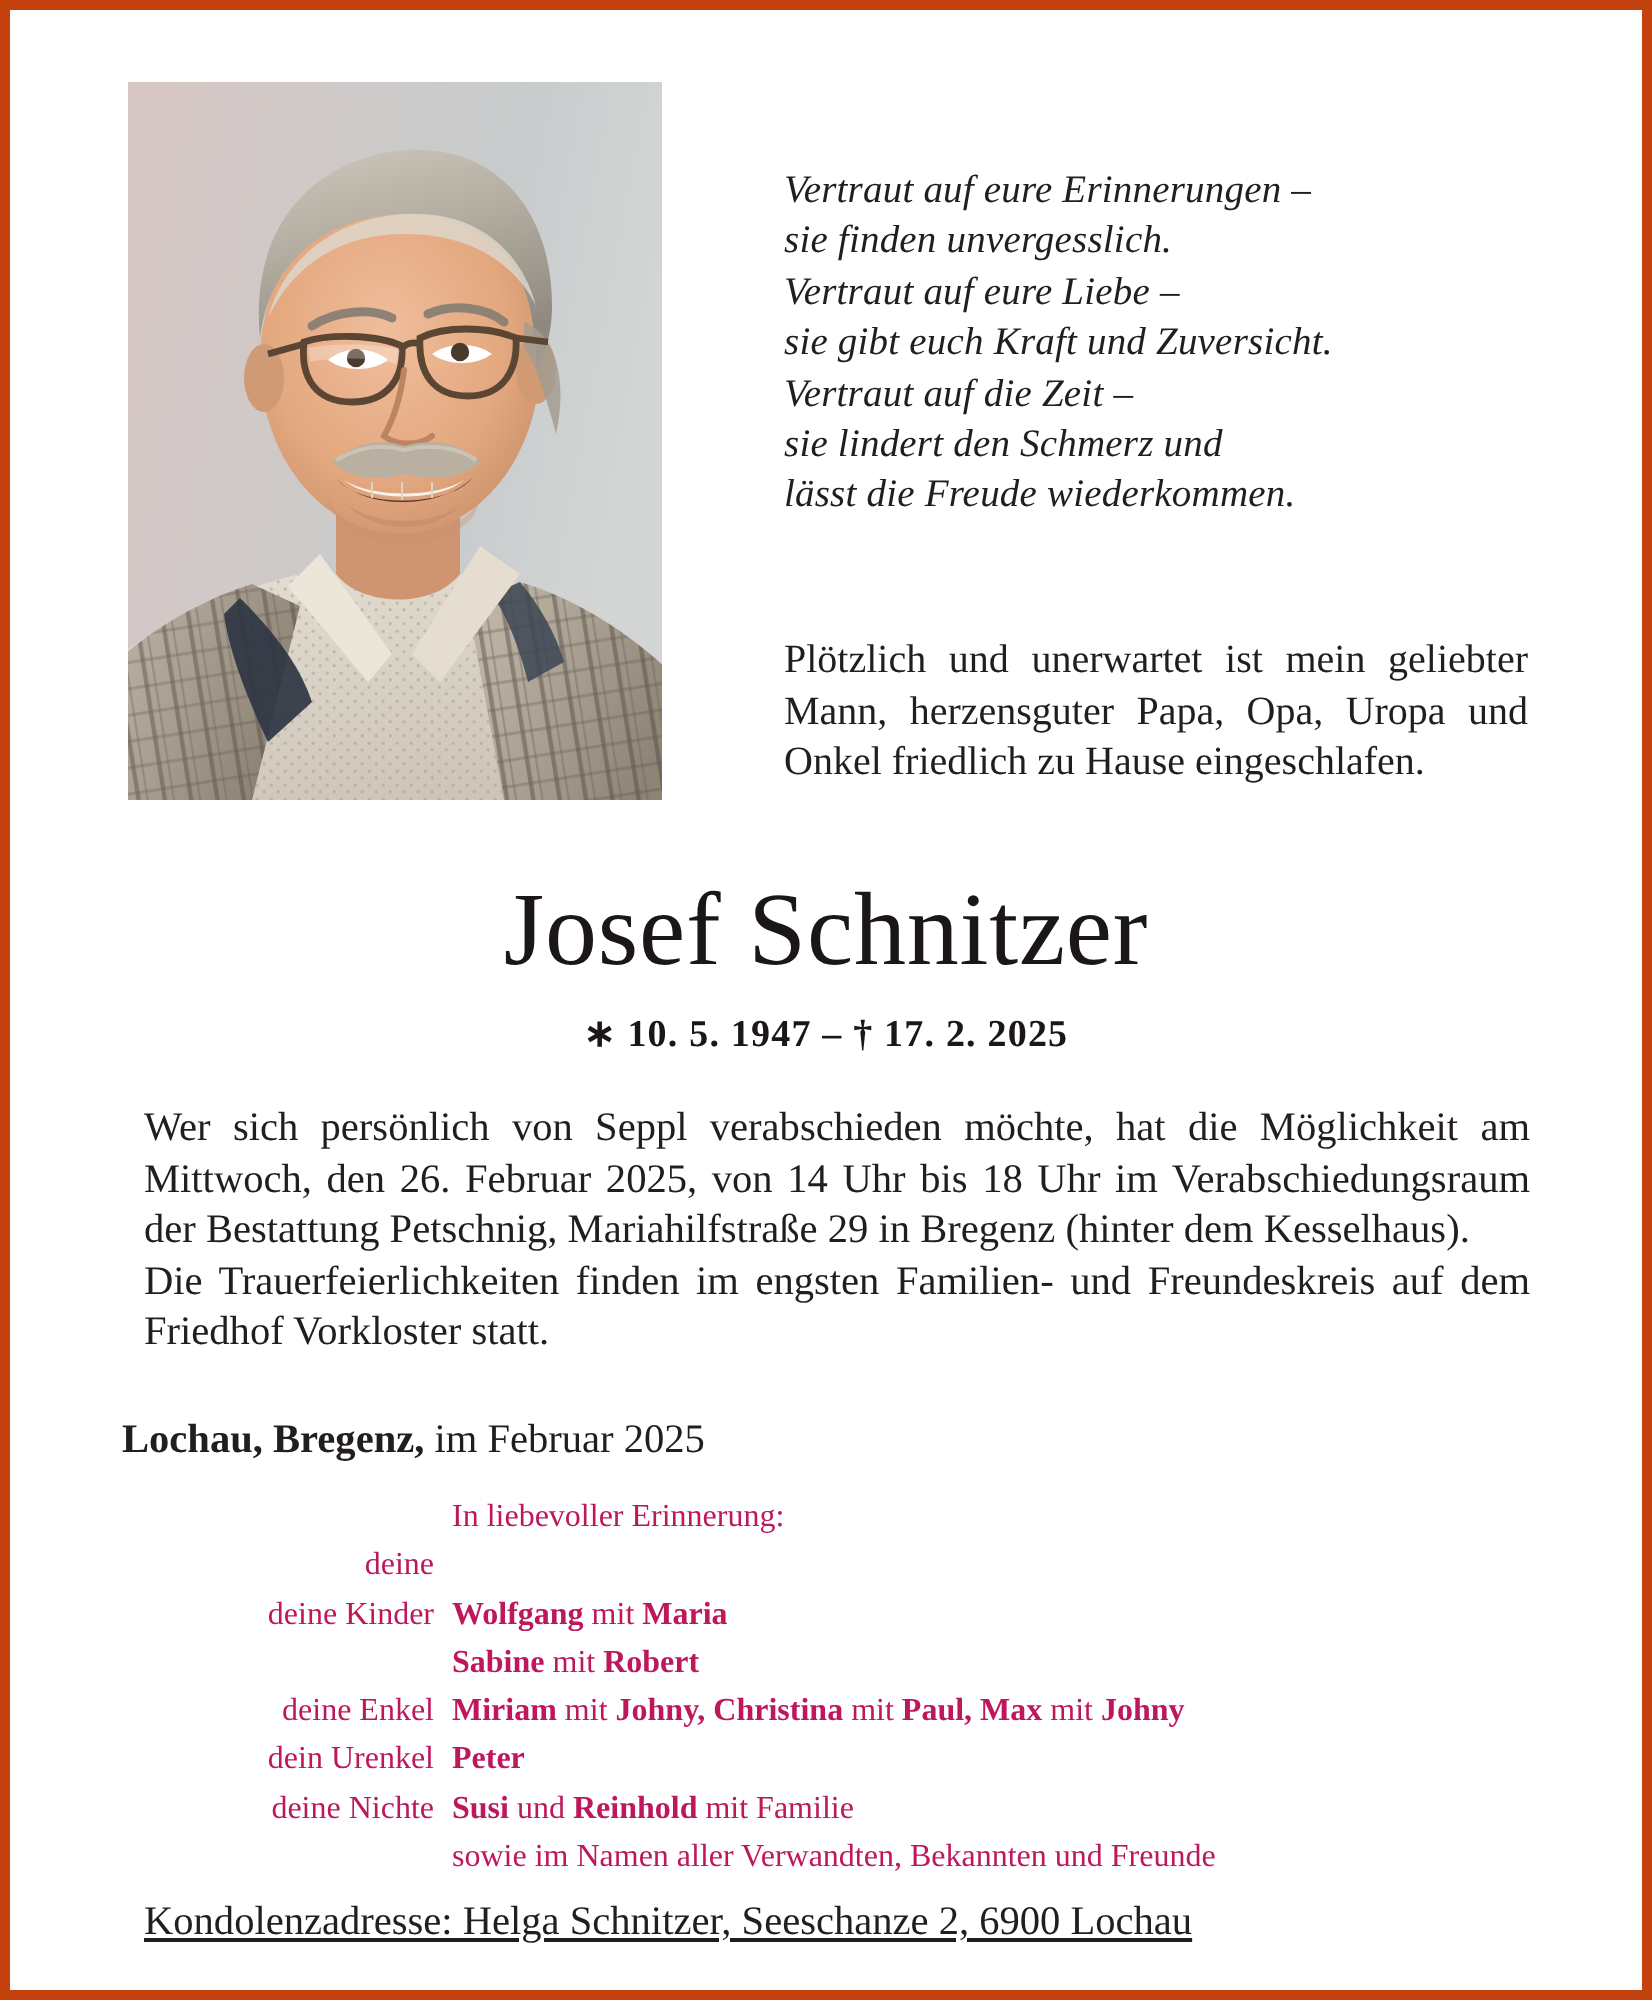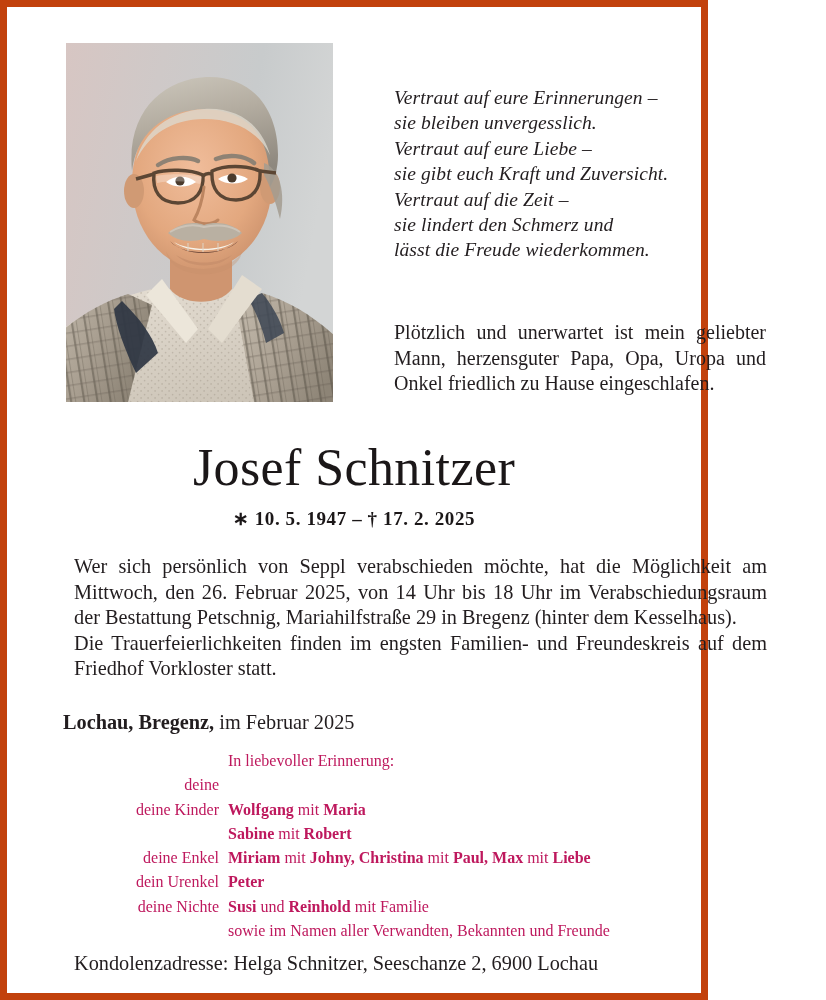--- a/index.html
+++ b/index.html
@@ -9,24 +9,24 @@
   }
   body {
     width: 826px;
     height: 1000px;
     overflow: hidden;
     font-family: "Liberation Serif", serif;
   }
 
   #notice {
     position: relative;
-    width: 708px;
+    width: 826px;
     height: 1000px;
     box-sizing: border-box;
-    border: 7px solid #c2410c;
+    border: 5px solid #c2410c;
     background: #ffffff;
   }
 
   .page {
     position: relative;
     width: 100%;
     height: 100%;
     background: #ffffff;
   }
 
@@ -141,20 +141,21 @@
   .headrow .names { font-weight: normal; }
 
   
   .condolence {
     position: absolute;
     left: 67px;
     top: 945px;
     font-size: 20.3px;
     color: #221d1f;
     white-space: nowrap;
+    text-decoration: underline;
   }
 </style>
 </head>
 <body>
 
 <div id="notice">
   <div class="page">
 
     <div class="photo-wrap">
       <svg class="photo-svg" viewBox="0 0 267 359" preserveAspectRatio="xMidYMid slice">
@@ -262,21 +263,21 @@
           <path d="M 110 212 C 126 222 150 222 166 212 C 152 226 124 226 110 212 Z" fill="#c78f6b" opacity="0.8"></path>
           <path d="M 100 208 C 108 232 166 232 176 208 C 172 238 106 240 100 208 Z" fill="#c7906b" opacity="0.35"></path>
 
           <rect x="0" y="0" width="267" height="359" fill="none"></rect>
         </g>
       </svg>
     </div>
 
     <div class="poem">
       <div>Vertraut auf eure Erinnerungen –</div>
-      <div>sie bleiben unvergesslich.</div>
+      <div>sie finden unvergesslich.</div>
       <div>Vertraut auf eure Liebe –</div>
       <div>sie gibt euch Kraft und Zuversicht.</div>
       <div>Vertraut auf die Zeit –</div>
       <div>sie lindert den Schmerz und</div>
       <div>lässt die Freude wiederkommen.</div>
     </div>
 
     <div class="intro">
       <span>Plötzlich und unerwartet ist mein geliebter Mann, herzensguter Papa, Opa, Uropa und Onkel friedlich zu Hause eingeschlafen.</span>
     </div>
@@ -304,21 +305,21 @@
       <div class="famrow">
         <div class="rel">deine Kinder</div>
         <div class="names"><b>Wolfgang</b> mit <b>Maria</b></div>
       </div>
       <div class="famrow">
         <div class="rel"></div>
         <div class="names"><b>Sabine</b> mit <b>Robert</b></div>
       </div>
       <div class="famrow">
         <div class="rel">deine Enkel</div>
-        <div class="names"><b>Miriam</b> mit <b>Johny, Christina</b> mit <b>Paul, Max</b> mit <b>Liebe</b></div>
+        <div class="names"><b>Miriam</b> mit <b>Johny, Christina</b> mit <b>Paul, Max</b> mit <b>Johny</b></div>
       </div>
       <div class="famrow">
         <div class="rel">dein Urenkel</div>
         <div class="names"><b>Peter</b></div>
       </div>
       <div class="famrow">
         <div class="rel">deine Nichte</div>
         <div class="names"><b>Susi</b> und <b>Reinhold</b> mit Familie</div>
       </div>
       <div class="famrow">

